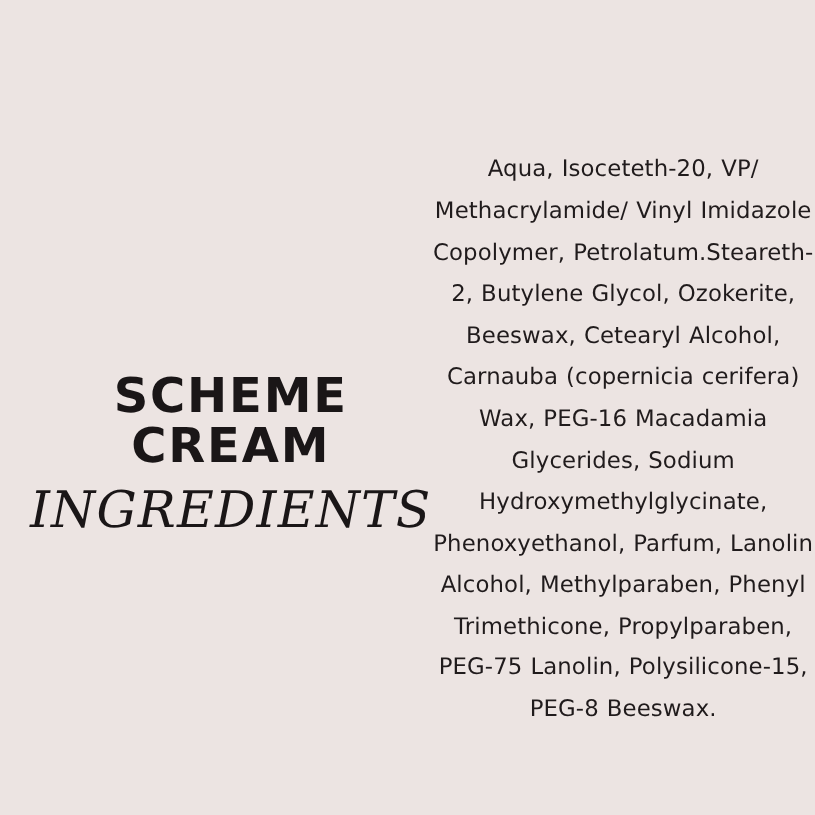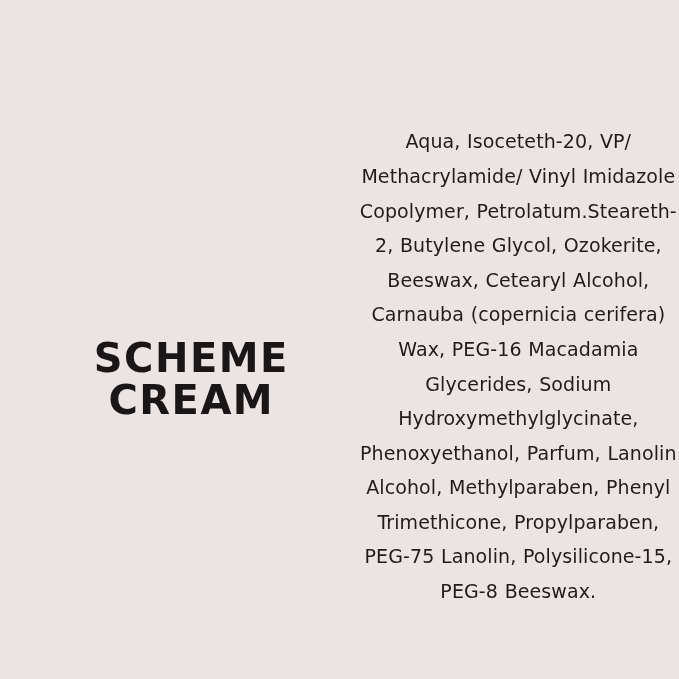--- a/index.html
+++ b/index.html
@@ -58,17 +58,18 @@
     word-spacing: 0.5px;
   }
 </style>
 </head>
 <body>
 
 <div class="page">
 
   <div class="title-block">
     <div class="title-main">SCHEME CREAM</div>
+    <div class="title-sub">INGREDIENTS</div>
   </div>
 
   <div class="ingredients">Aqua, Isoceteth-20, VP/ Methacrylamide/ Vinyl Imidazole Copolymer, Petrolatum.Steareth-2, Butylene Glycol, Ozokerite, Beeswax, Cetearyl Alcohol, Carnauba (copernicia cerifera) Wax, PEG-16 Macadamia Glycerides, Sodium Hydroxymethylglycinate, Phenoxyethanol, Parfum, Lanolin Alcohol, Methylparaben, Phenyl Trimethicone, Propylparaben, PEG-75 Lanolin, Polysilicone-15, PEG-8 Beeswax.</div>
 
 </div>
 
 </body></html>

